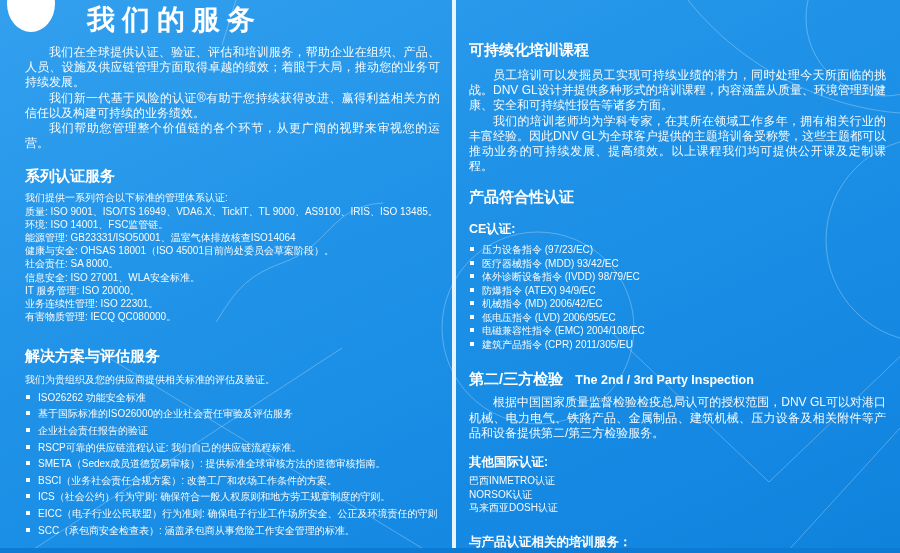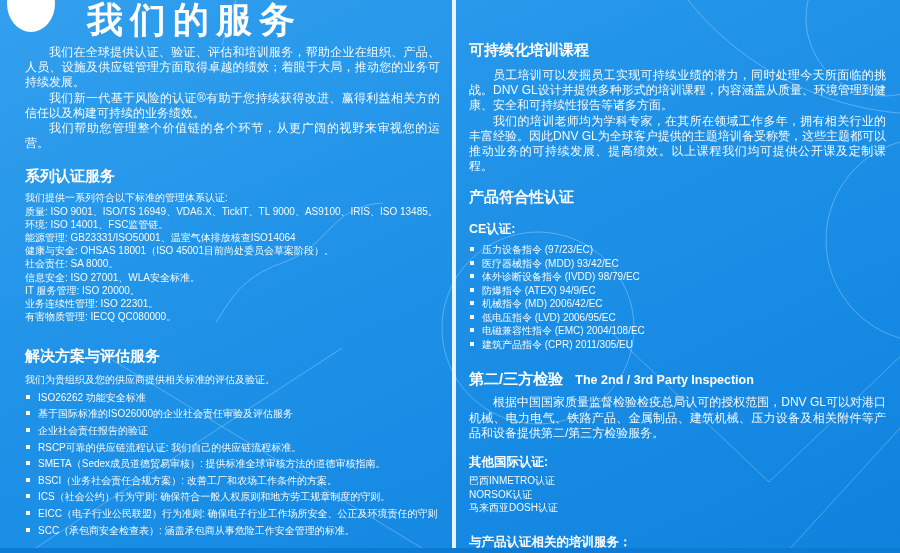--- a/index.html
+++ b/index.html
@@ -21,21 +21,21 @@
   }
   .bottom-strip {
     position:absolute; left:0; bottom:0; width:900px; height:5px;
     background:#0d7ad3;
   }
   .col { position:absolute; top:0; }
   .col.left  { left:0;   width:452px; padding:0 12px 0 25px; }
   .col.right { left:456px; width:444px; padding:0 14px 0 13px; }
 
   .title {
-    margin:4px 0 0 62px; font-size:36px; font-weight:700;
+    margin:4px 0 0 62px; font-size:28px; font-weight:700;
     letter-spacing:7px; color:#fff; line-height:32px;
   }
   .h2 { font-size:15px; line-height:18px; font-weight:700; color:#fff; }
   .h3 { font-size:12.5px; line-height:15px; font-weight:700; color:#fff; }
   .h2en { font-size:12.5px; font-weight:700; margin-left:8px; }
   .para {
     font-size:12px; line-height:15.2px; color:rgba(255,255,255,0.96);
     text-indent:2em; text-align:justify;
   }
   .line { font-size:10px; line-height:13.4px; color:rgba(255,255,255,0.96); }

